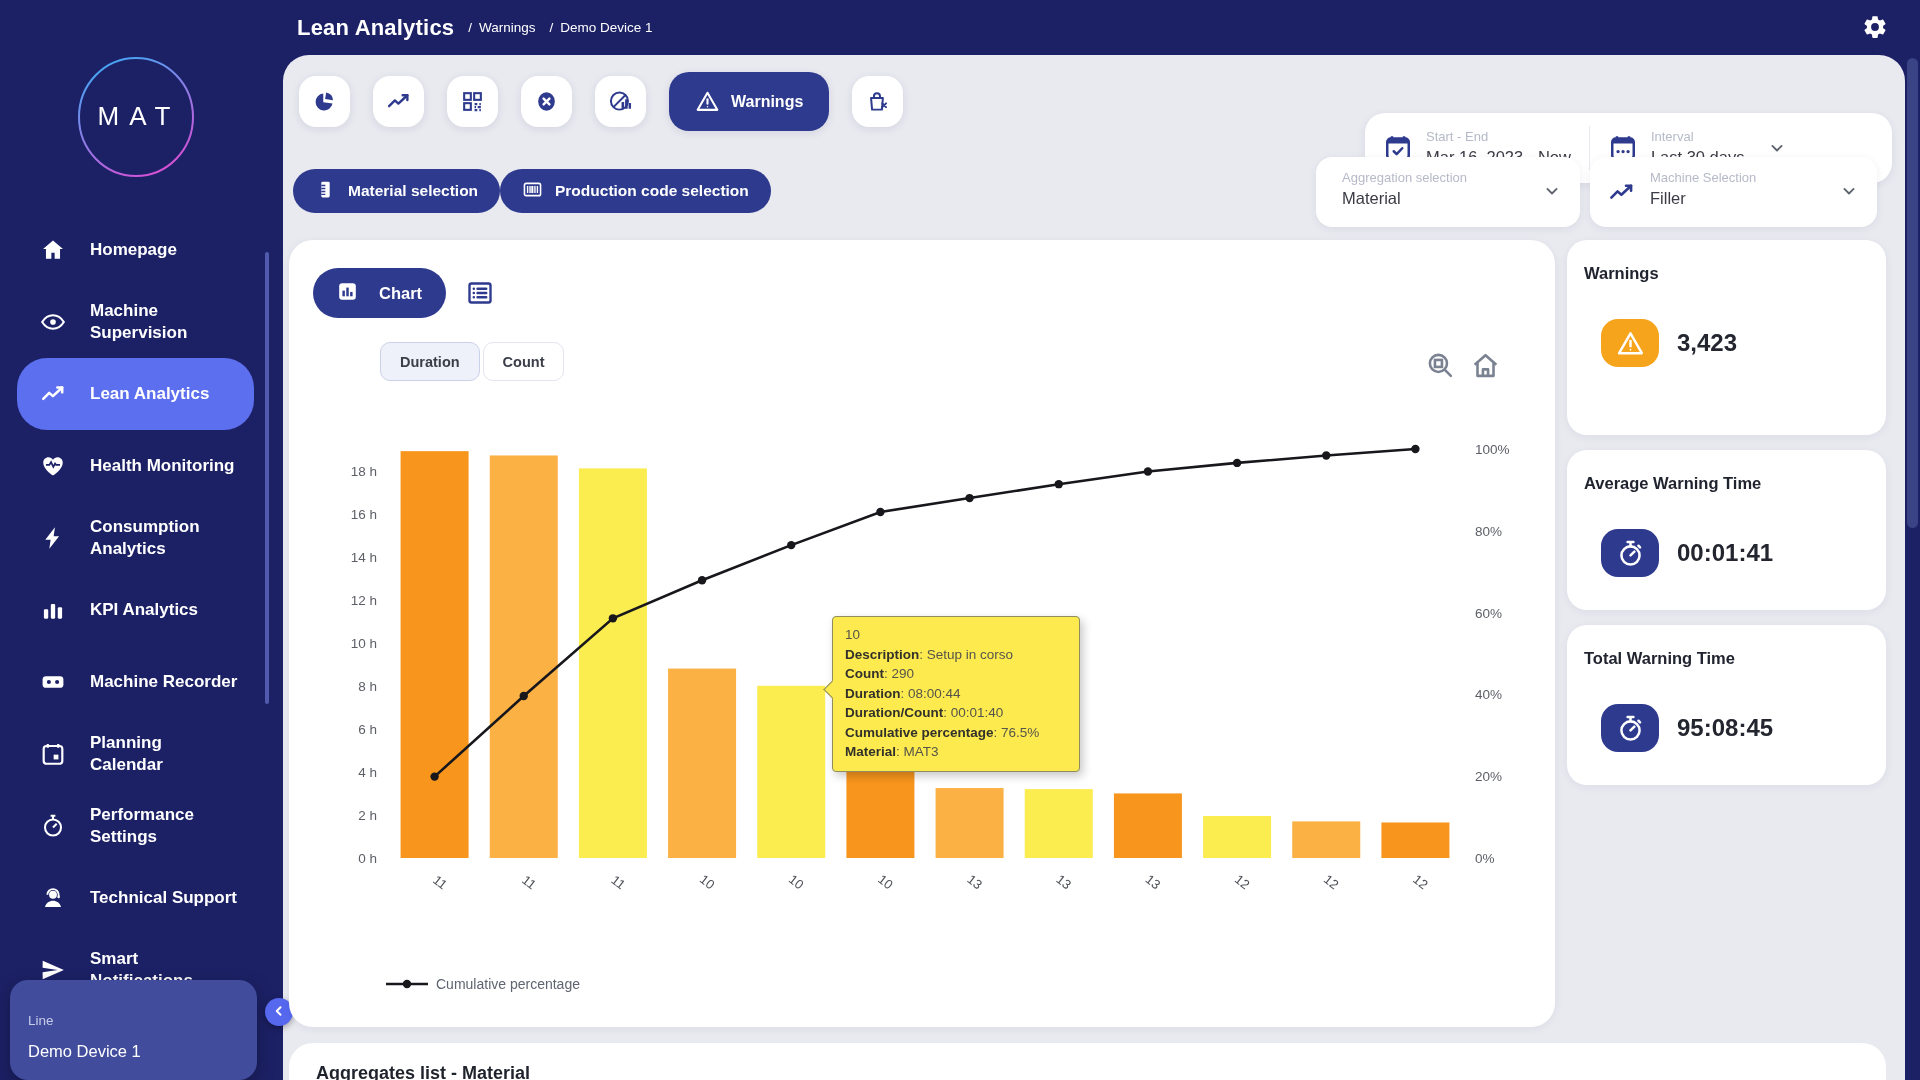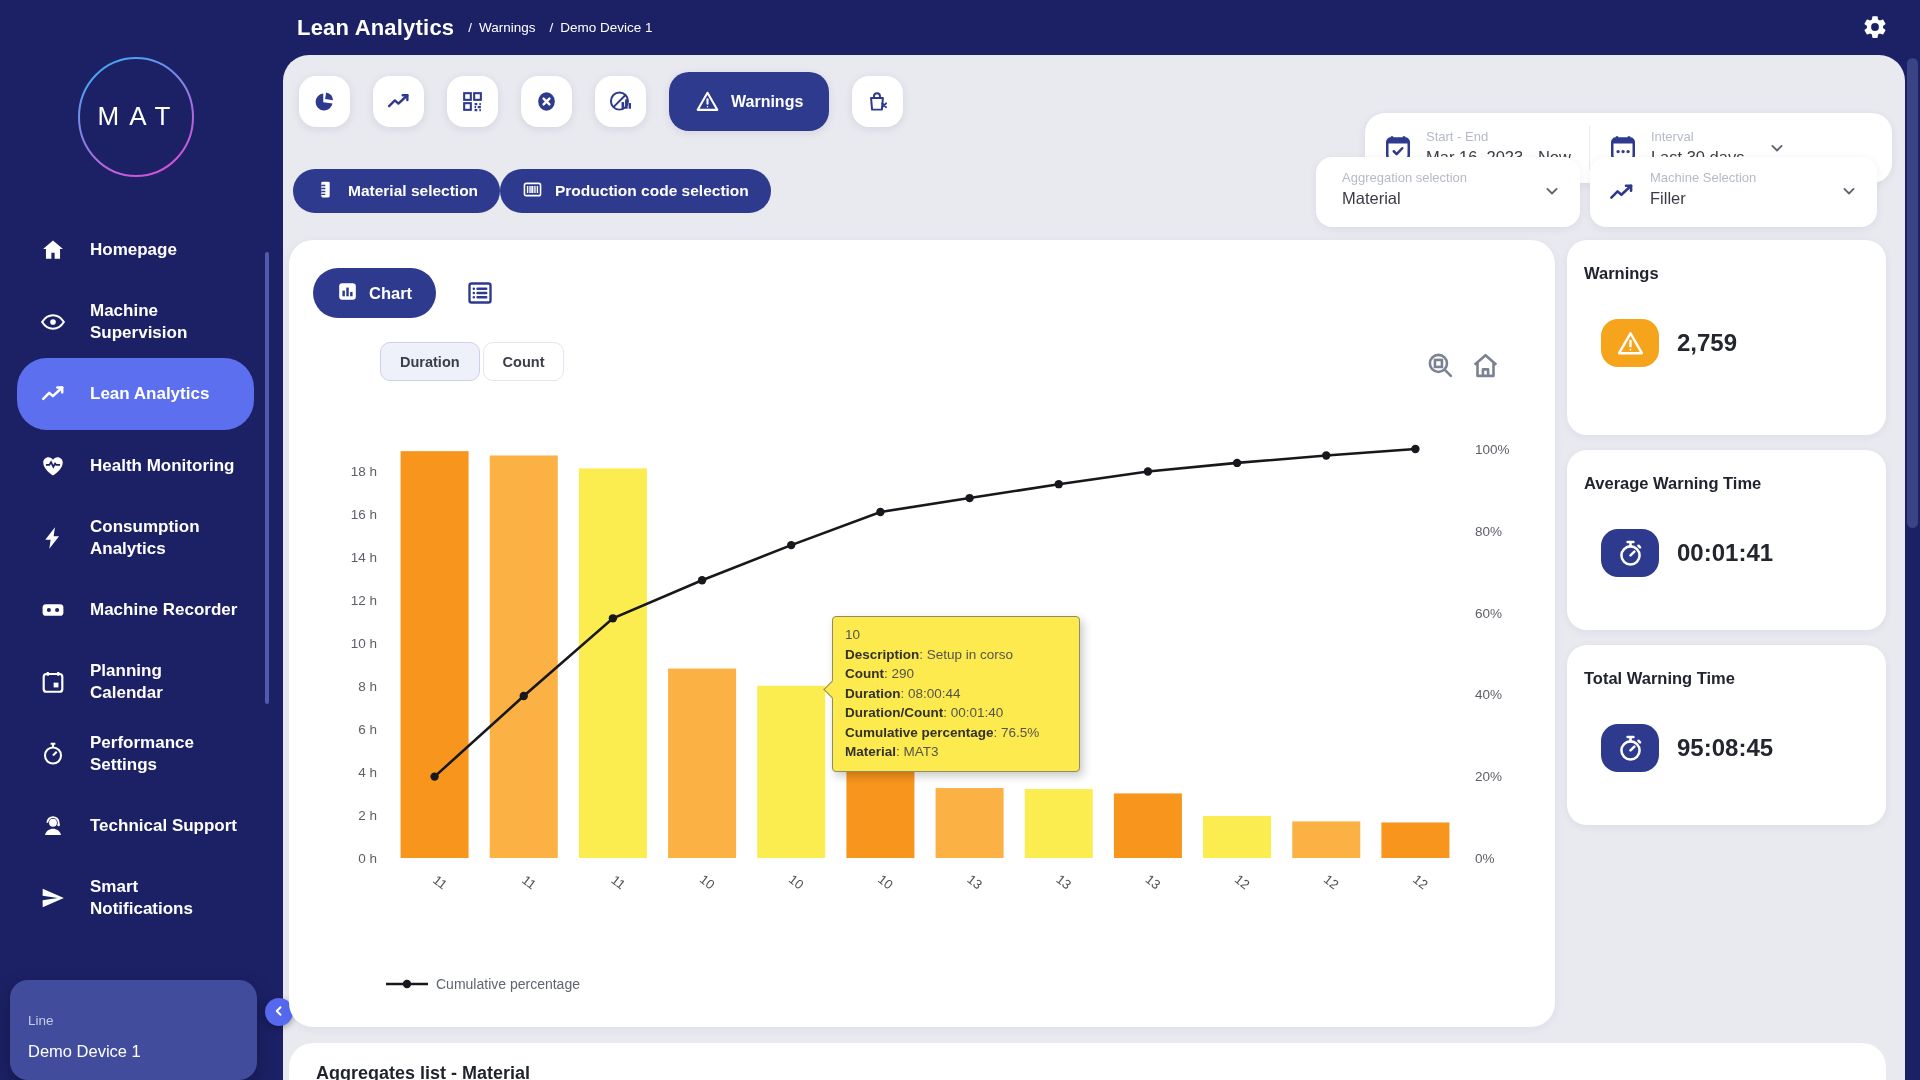--- a/index.html
+++ b/index.html
@@ -48,38 +48,38 @@
   #production-btn{left:500px;}
   
   .select-box{position:absolute;top:157px;height:70px;background:#fff;border-radius:16px;z-index:2;box-shadow:0 2px 8px rgba(30,40,90,.07);box-sizing:border-box;cursor:pointer;}
   .select-box .chev{position:absolute;right:18px;top:24px;margin:0;}
   #aggregation-box{left:1316px;width:264px;padding:13px 0 0 26px;}
   #machine-box{left:1590px;width:287px;padding:13px 0 0 60px;}
   #machine-box .mach-ico{position:absolute;left:18px;top:22px;width:27px;height:27px;color:#2D3A8E;}
   #machine-box .mach-ico svg{width:100%;height:100%;}
   
   .chart-card{position:absolute;left:289px;top:240px;width:1266px;height:787px;background:#fff;border-radius:24px;z-index:2;box-shadow:0 2px 10px rgba(30,40,90,.06);}
-  .chart-pill{position:absolute;left:24px;top:28px;height:50px;padding:0 24px;border:none;border-radius:25px;background:#2D3A8E;color:#fff;display:flex;align-items:center;gap:11px;font-size:16.5px;font-weight:700;font-family:inherit;cursor:pointer;}
+  .chart-pill{position:absolute;left:24px;top:28px;height:50px;padding:0 24px;border:none;border-radius:25px;background:#2D3A8E;color:#fff;display:flex;align-items:center;gap:21px;font-size:16.5px;font-weight:700;font-family:inherit;cursor:pointer;}
   .chart-pill svg{width:21px;height:21px;}
   .table-btn{position:absolute;left:176px;top:38px;width:30px;height:30px;color:#2D3A8E;cursor:pointer;background:none;border:none;padding:0;}
   .table-btn svg{width:100%;height:100%;}
   .segmented{position:absolute;left:91px;top:102px;display:flex;gap:3px;}
   .seg-btn{height:39px;border-radius:10px;font-family:inherit;font-size:14.5px;font-weight:700;color:#3A3E49;padding:0 19px;cursor:pointer;background:#fff;border:1.5px solid #E3E5EF;}
   .seg-btn.selected{background:#EFF1FA;border-color:#CBD1E8;}
   .toolbox{position:absolute;left:1136px;top:110px;display:flex;gap:14px;color:#7A8292;}
   .toolbox span{width:31px;height:31px;cursor:pointer;}
   .toolbox svg{width:100%;height:100%;}
   #chart-svg{position:absolute;left:0;top:150px;}
   
   .ec-tooltip{position:absolute;left:543px;top:376px;width:222px;background:#FCEA4E;border:1px solid #8F8D60;border-radius:4px;padding:8px 12px 9px;font-size:13.5px;line-height:1.45;color:#55544A;box-shadow:3px 4px 10px rgba(0,0,0,.22);z-index:5;}
   .ec-tooltip b{color:#32312A;}
   .tt-caret{position:absolute;left:-7px;top:66px;width:12px;height:12px;background:#FCEA4E;border-left:1px solid #8F8D60;border-bottom:1px solid #8F8D60;transform:rotate(45deg);}
   
   .stats-col{position:absolute;left:1567px;top:240px;width:319px;z-index:2;}
-  .stat-card{background:#fff;border-radius:20px;height:180px;margin-bottom:15px;padding:24px 20px 0 17px;box-sizing:border-box;box-shadow:0 2px 10px rgba(30,40,90,.06);}
+  .stat-card{background:#fff;border-radius:20px;height:160px;margin-bottom:15px;padding:24px 20px 0 17px;box-sizing:border-box;box-shadow:0 2px 10px rgba(30,40,90,.06);}
   .stat-card:first-child{height:195px;}
   .stat-title{font-size:16.5px;font-weight:700;color:#20242F;}
   .stat-row{margin-top:36px;display:flex;align-items:center;gap:18px;padding-left:17px;}
   .stat-ico{width:58px;height:48px;border-radius:17px;display:flex;align-items:center;justify-content:center;color:#fff;}
   .stat-ico svg{width:29px;height:29px;}
   .stat-value{font-size:24px;font-weight:700;color:#23262F;}
   
   .bottom-card{position:absolute;left:289px;top:1043px;width:1597px;height:70px;background:#fff;border-radius:24px 24px 0 0;z-index:2;padding:20px 0 0 27px;box-sizing:border-box;}
   .bottom-card h2{margin:0;font-size:18px;font-weight:700;color:#1F232C;}
   
@@ -148,20 +148,28 @@
               <path fill="none" stroke="#1C2166" stroke-width="1.6" d="M5.5 11h3.2l1.5-2.6 2.1 4.4 1.6-3 1 1.2h3.6"></path>
             </svg></span>
           <span class="nav-label">Health Monitoring</span>
         </div>
         <div class="nav-item">
           <span class="nav-ico"><svg viewBox="0 0 24 24">
               <path fill="currentColor" d="M13.8 2 4.9 13.6h4.9L8.6 22l9-11.7h-5z"></path>
             </svg></span>
           <span class="nav-label">Consumption
 Analytics</span>
+        </div>
+        <div class="nav-item">
+          <span class="nav-ico"><svg viewBox="0 0 24 24" fill="currentColor">
+              <rect x="3.6" y="11.4" width="4" height="8.6" rx="1"></rect>
+              <rect x="10" y="6.4" width="4" height="13.6" rx="1"></rect>
+              <rect x="16.4" y="9.4" width="4" height="10.6" rx="1"></rect>
+            </svg></span>
+          <span class="nav-label">KPI Analytics</span>
         </div>
         <div class="nav-item">
           <span class="nav-ico"><svg viewBox="0 0 24 24">
               <rect x="2.4" y="6.6" width="19.2" height="10.8" rx="3.2" fill="currentColor"></rect>
               <circle cx="8.2" cy="12" r="1.9" fill="#1C2166"></circle>
               <circle cx="15.8" cy="12" r="1.9" fill="#1C2166"></circle>
             </svg></span>
           <span class="nav-label">Machine Recorder</span>
         </div>
         <div class="nav-item">
@@ -458,21 +466,21 @@
       <div class="stat-card">
         <div class="stat-title">Warnings</div>
         <div class="stat-row">
           <span class="stat-ico" style="background: rgb(247, 164, 29);">
             <svg viewBox="0 0 24 24" fill="none" stroke="currentColor" stroke-width="2" stroke-linejoin="round">
               <path d="M12 3.6 21.4 20H2.6z"></path>
               <path stroke-linecap="round" d="M12 9.8v4.4"></path>
               <circle cx="12" cy="17.1" r="0.7" fill="currentColor" stroke="none"></circle>
             </svg>
           </span>
-          <span class="stat-value">2,759</span>
+          <span class="stat-value">3,423</span>
         </div>
       </div>
       <div class="stat-card">
         <div class="stat-title">Average Warning Time</div>
         <div class="stat-row">
           <span class="stat-ico" style="background: rgb(45, 58, 142);">
             <svg viewBox="0 0 24 24" fill="none" stroke="currentColor" stroke-width="2.1" stroke-linecap="round">
               <path d="M9.6 2.4h4.8M12 2.4v2.8"></path>
               <circle cx="12" cy="13.6" r="7.5"></circle>
               <path d="M12 13.6l3.2-3.2"></path>

